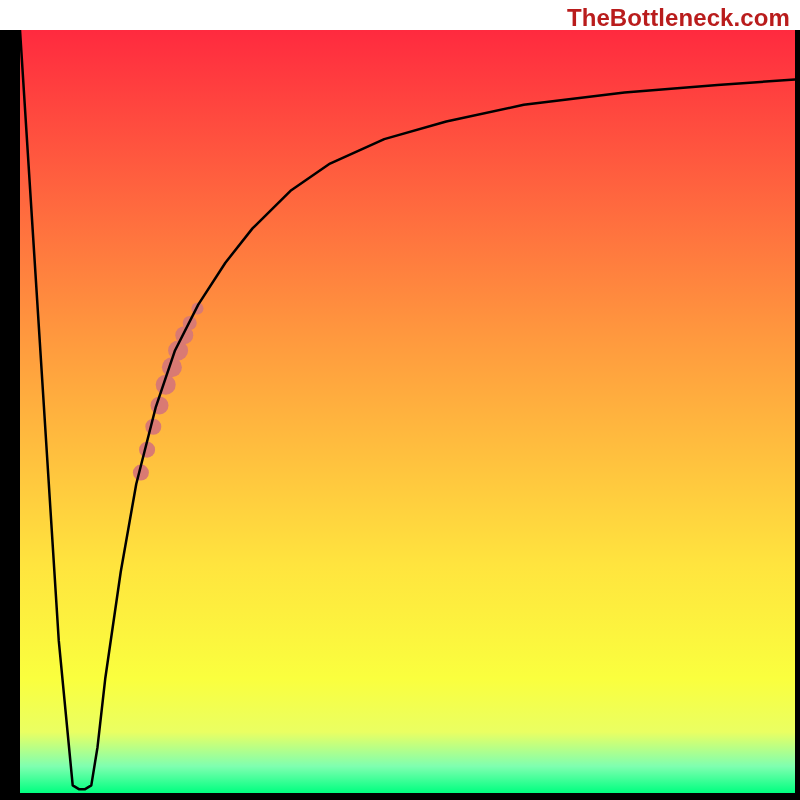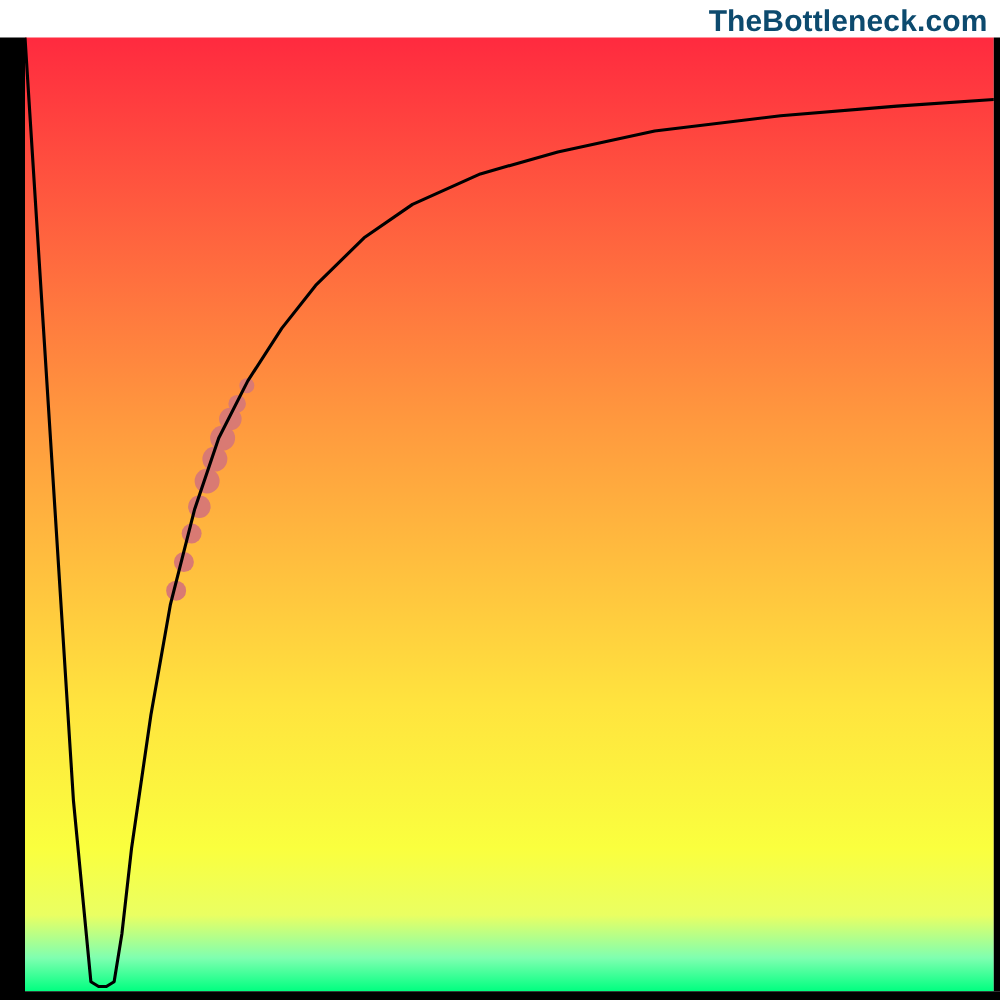--- a/index.html
+++ b/index.html
@@ -1,18 +1,18 @@
 <!DOCTYPE html>
 <html><head>
 <meta charset="utf-8">
 <style>
   * { margin: 0; padding: 0; box-sizing: border-box; }
   html, body { width: 800px; height: 800px; overflow: hidden; background: #fff; font-family: Arial, Helvetica, sans-serif; }
   .frame { position: relative; width: 800px; height: 800px; }
-  .watermark { position: absolute; top: 4px; right: 10px; font-size: 24px; font-weight: bold; color: #0c4a6e; letter-spacing: 0.1px; }
+  .watermark { position: absolute; top: 4px; right: 10px; font-size: 24px; font-weight: bold; color: #b91c1c; letter-spacing: 0.1px; }
   svg.chart { position: absolute; top: 0; left: 0; }
 </style>
 </head>
 <body>
 
 <div class="frame">
   <div class="watermark">TheBottleneck.com</div>
   <svg class="chart" width="800" height="800" viewBox="0 0 800 800">
     <defs>
       <linearGradient id="bg-grad" x1="0" y1="0" x2="0" y2="1">

